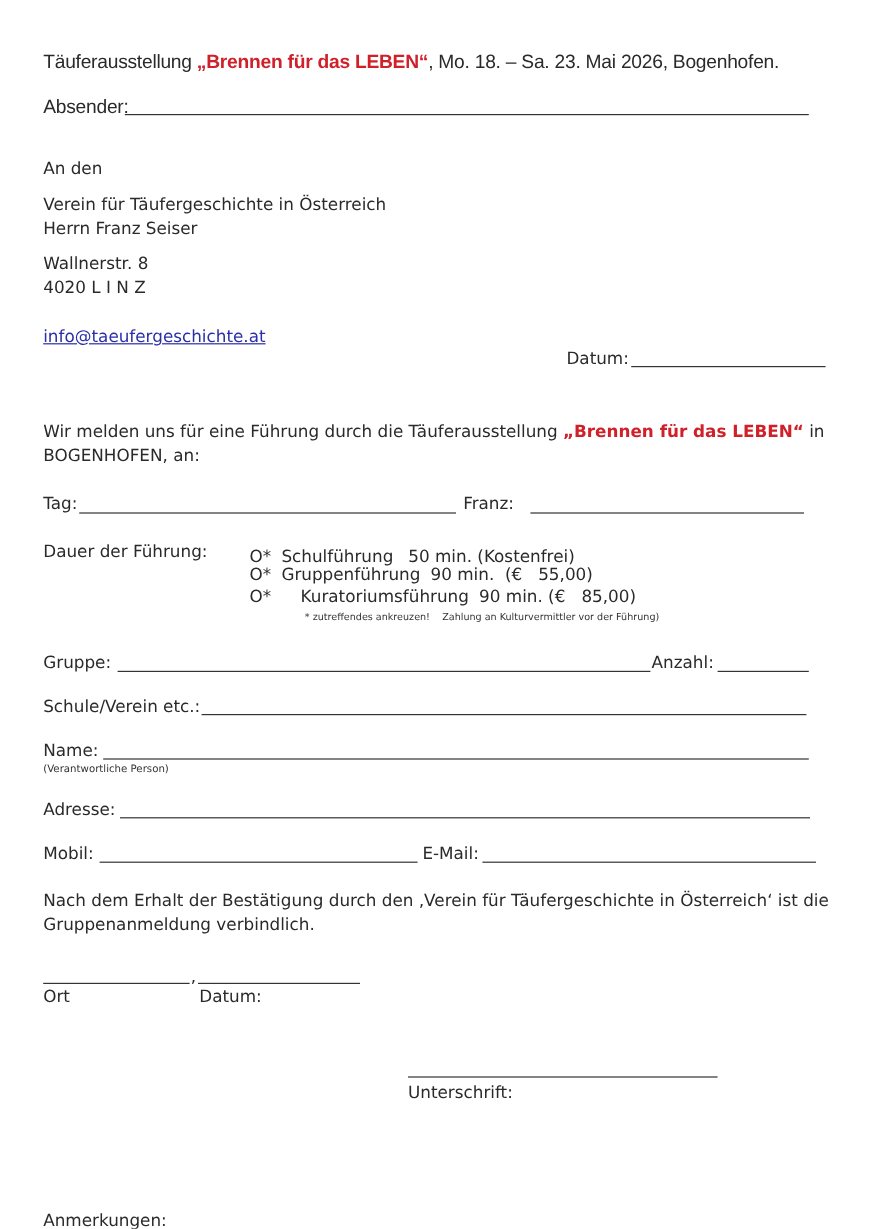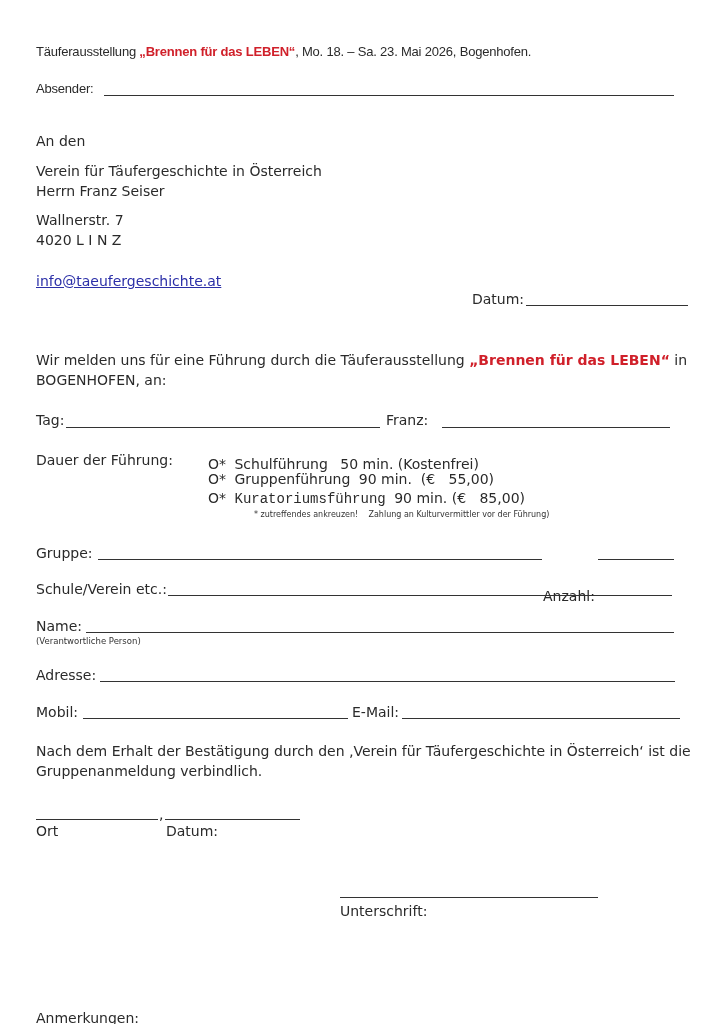--- a/index.html
+++ b/index.html
@@ -10,21 +10,21 @@
     body {
       width: 724px;
       height: 1024px;
       position: relative;
       overflow: hidden;
       font-family: "DejaVu Sans", "Liberation Sans", sans-serif;
       color: #2a2a2a;
     }
     .abs { position: absolute; white-space: nowrap; }
     .t14 { font-size: 14px; }
-    .t12 { font-size: 13px; letter-spacing: -0.2px; }
+    .t12 { font-size: 16px; letter-spacing: -0.2px; }
     .narrow { font-family: "Liberation Sans", sans-serif; }
     .red { color: #d0202a; font-weight: bold; }
     .link { color: #2b2fa8; text-decoration: underline; text-align: right; }
     .line {
       position: absolute;
       border-bottom: 1px solid #333;
       height: 0;
     }
     .tiny { font-size: 8px; color: #333; }
     .tiny2 { font-size: 8.5px; color: #333; }
@@ -35,21 +35,21 @@
 <div class="abs t12 narrow" style="left:36px; top:44px;">
   <span>Täuferausstellung </span><span class="red">„Brennen für das LEBEN“</span><span>, Mo. 18. – Sa. 23. Mai 2026, Bogenhofen.</span>
 </div>
 
 <div class="abs t12 narrow" style="left:36px; top:81px;">Absender:</div>
 <div class="line" style="left:104px; top:95px; width:570px;"></div>
 
 <div class="abs t14" style="left:36px; top:133px;">An den</div>
 <div class="abs t14" style="left:36px; top:163px;">Verein für Täufergeschichte in Österreich</div>
 <div class="abs t14" style="left:36px; top:183px;">Herrn Franz Seiser</div>
-<div class="abs t14" style="left:36px; top:212px;">Wallnerstr. 7</div>
+<div class="abs t14" style="left:36px; top:212px;">Wallnerstr. 8</div>
 <div class="abs t14" style="left:36px; top:232px;">4020  L I N Z</div>
 <div class="abs t14 link" style="left:36px; top:273px;">info@taeufergeschichte.at</div>
 
 <div class="abs t14" style="left:472px; top:291px;">Datum:</div>
 <div class="line" style="left:526px; top:305px; width:162px;"></div>
 
 <div class="abs t14" style="left:36px; top:352px;">
   <span>Wir melden uns für eine Führung durch die Täuferausstellung </span><span class="red">„Brennen für das LEBEN“</span><span> in</span>
 </div>
 <div class="abs t14" style="left:36px; top:372px;">BOGENHOFEN, an:</div>
@@ -66,28 +66,28 @@
   <span style="margin-left:4px;">Schulführung</span>
   <span style="margin-left:8px;">50 min. (Kostenfrei)</span>
 </div>
 <div class="abs t14" style="left:208px; top:471px;">
   <span>O*</span>
   <span style="margin-left:4px;">Gruppenführung</span>
   <span style="margin-left:4px; white-space:pre;">90 min.  (€   55,00)</span>
 </div>
 <div class="abs t14" style="left:208px; top:490px;">
   <span>O*</span>
-  <span style="margin-left:4px;font-family:Liberation Mono, monospace;">Kuratoriumsführung</span>
+  <span style="margin-left:20px;">Kuratoriumsführung</span>
   <span style="margin-left:4px; white-space:pre;">90 min. (€   85,00)</span>
 </div>
 <div class="abs tiny" style="left:254px; top:510px; white-space:pre;">* zutreffendes ankreuzen!    Zahlung an Kulturvermittler vor der Führung)</div>
 
 <div class="abs t14" style="left:36px; top:545px;">Gruppe:</div>
 <div class="line" style="left:98px; top:559px; width:444px;"></div>
-<div class="abs t14" style="left:543px; top:545px;margin-top:43px;">Anzahl:</div>
+<div class="abs t14" style="left:543px; top:545px;">Anzahl:</div>
 <div class="line" style="left:598px; top:559px; width:76px;"></div>
 
 <div class="abs t14" style="left:36px; top:581px;">Schule/Verein etc.:</div>
 <div class="line" style="left:168px; top:595px; width:504px;"></div>
 
 <div class="abs t14" style="left:36px; top:618px;">Name:</div>
 <div class="line" style="left:86px; top:632px; width:588px;"></div>
 <div class="abs tiny2" style="left:36px; top:636px;">(Verantwortliche Person)</div>
 
 <div class="abs t14" style="left:36px; top:667px;">Adresse:</div>

